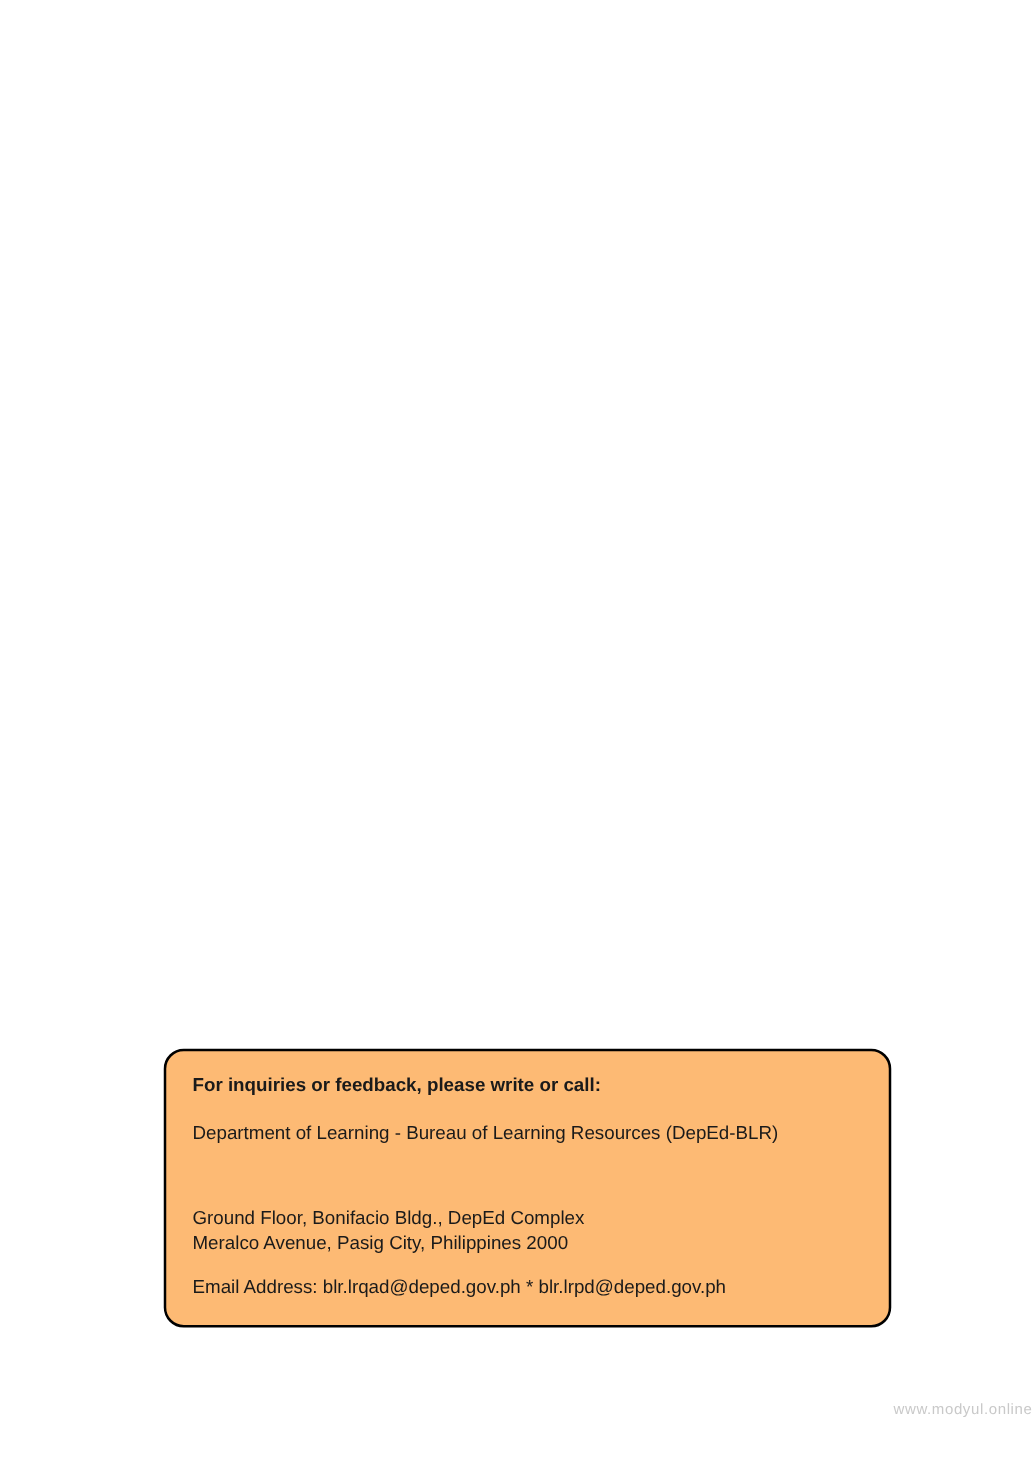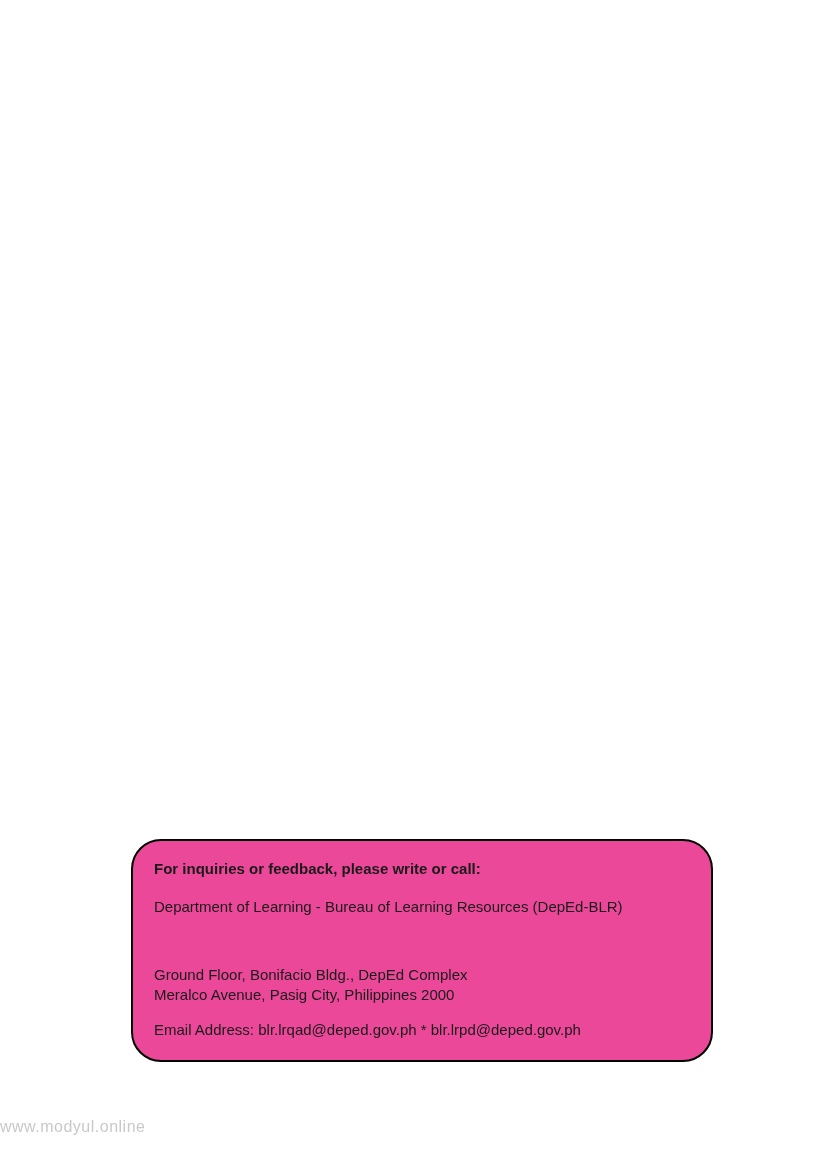--- a/index.html
+++ b/index.html
@@ -17,23 +17,23 @@
     color: #1a1a1a;
   }
   .contact-box {
     position: absolute;
     left: 131px;
     top: 839px;
     width: 582px;
     height: 223px;
     box-sizing: border-box;
     border: 2.5px solid #000000;
-    border-radius: 30px;
+    border-radius: 16px;
     padding: 18px 16px 0 21px;
-    background: #ec4899;
+    background: #fdba74;
   }
   .contact-box p {
     margin: 0;
     font-size: 15px;
     line-height: 20px;
     color: #1a1a1a;
     white-space: nowrap;
   }
   .contact-box .heading {
     font-weight: bold;
@@ -47,22 +47,22 @@
   }
   .contact-box .addr-block {
     margin-bottom: 15px;
     margin-top: 48px;
   }
   .watermark {
     position: absolute;
     left: 0;
     top: 1117px;
     width: 100%;
-    text-align: left;
-    font-size: 16px;
+    text-align: right;
+    font-size: 12px;
     line-height: 20px;
     letter-spacing: 0.5px;
     color: #c9c9c9;
   }
 </style>
 </head>
 <body>
 
 <div class="page">
 

